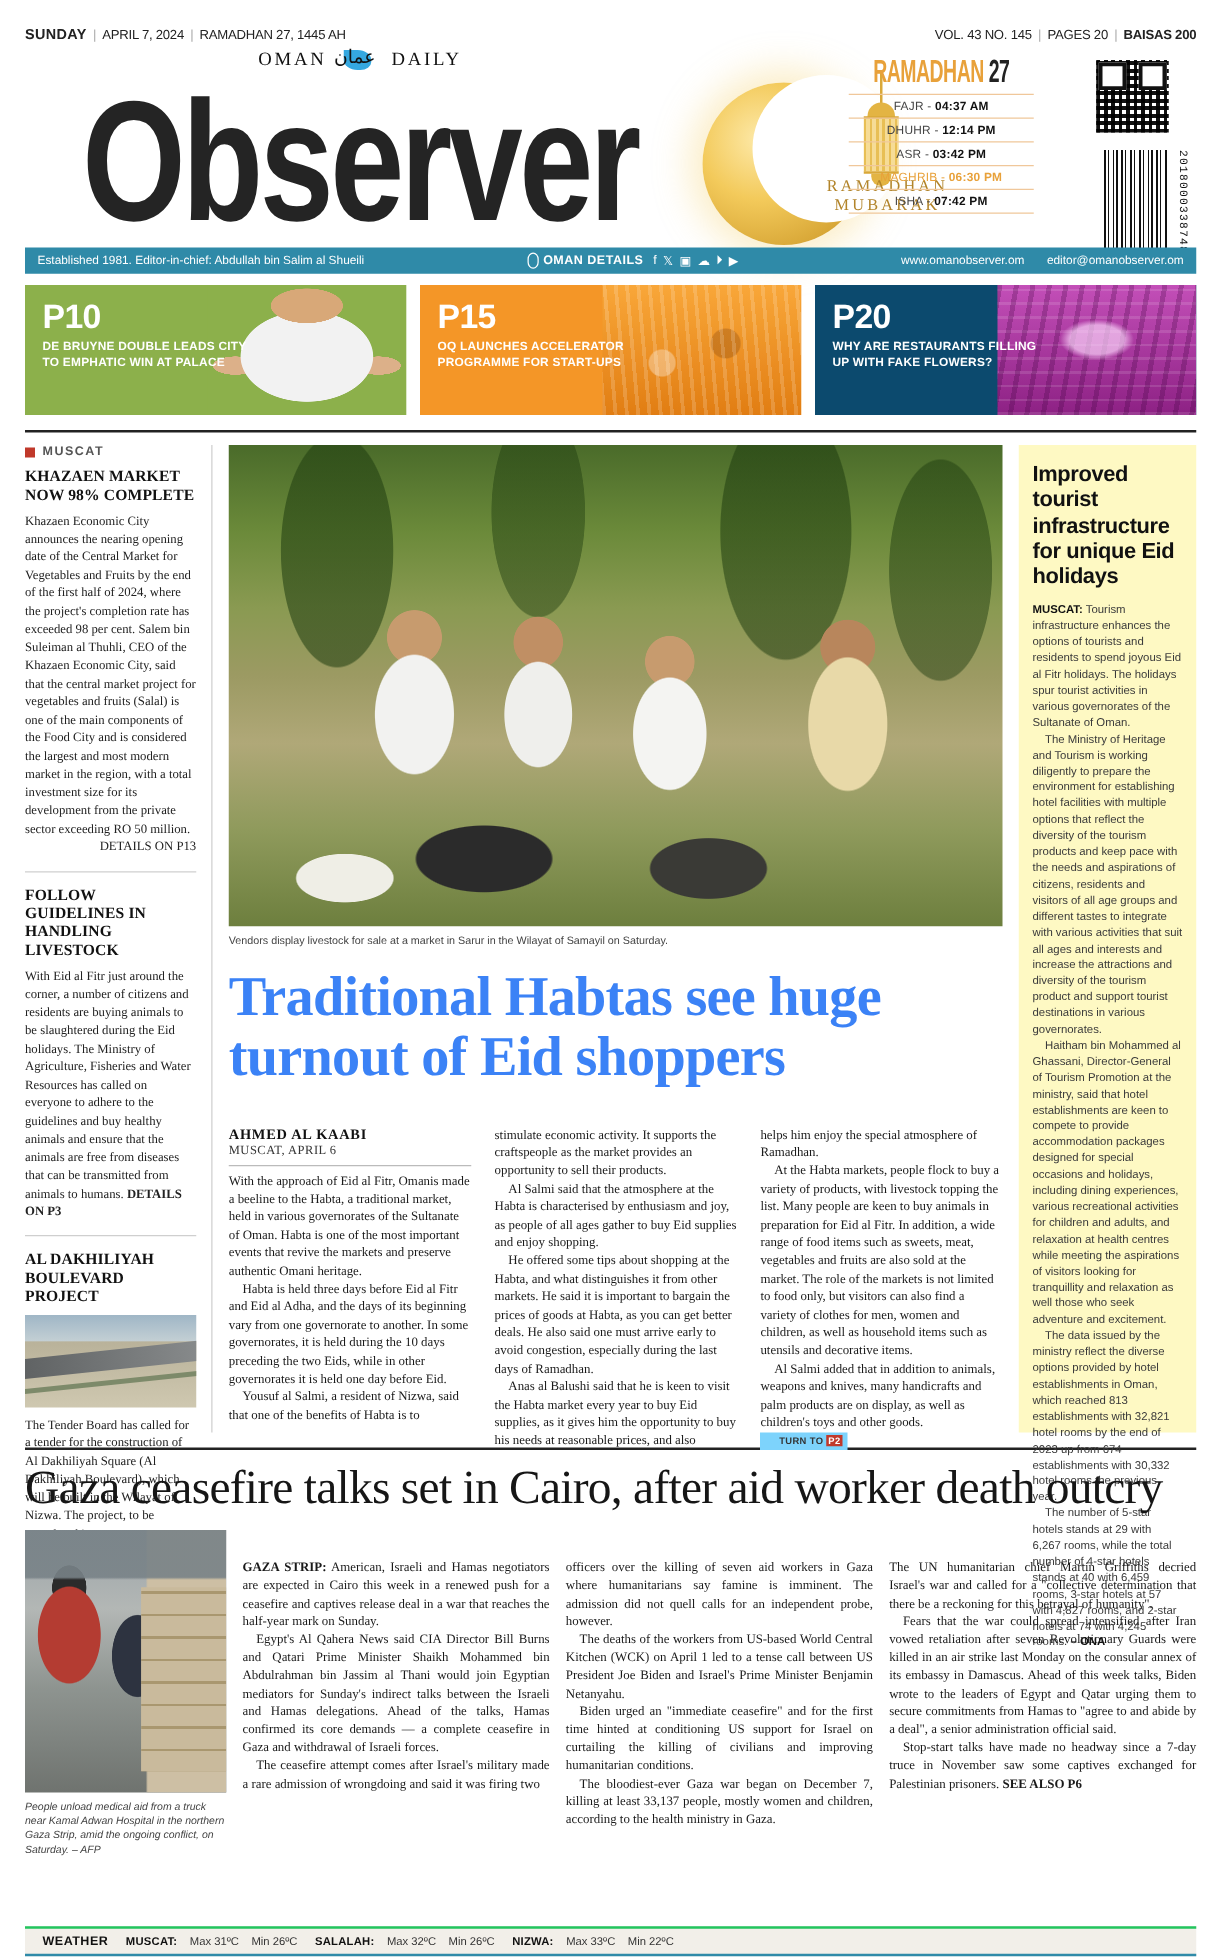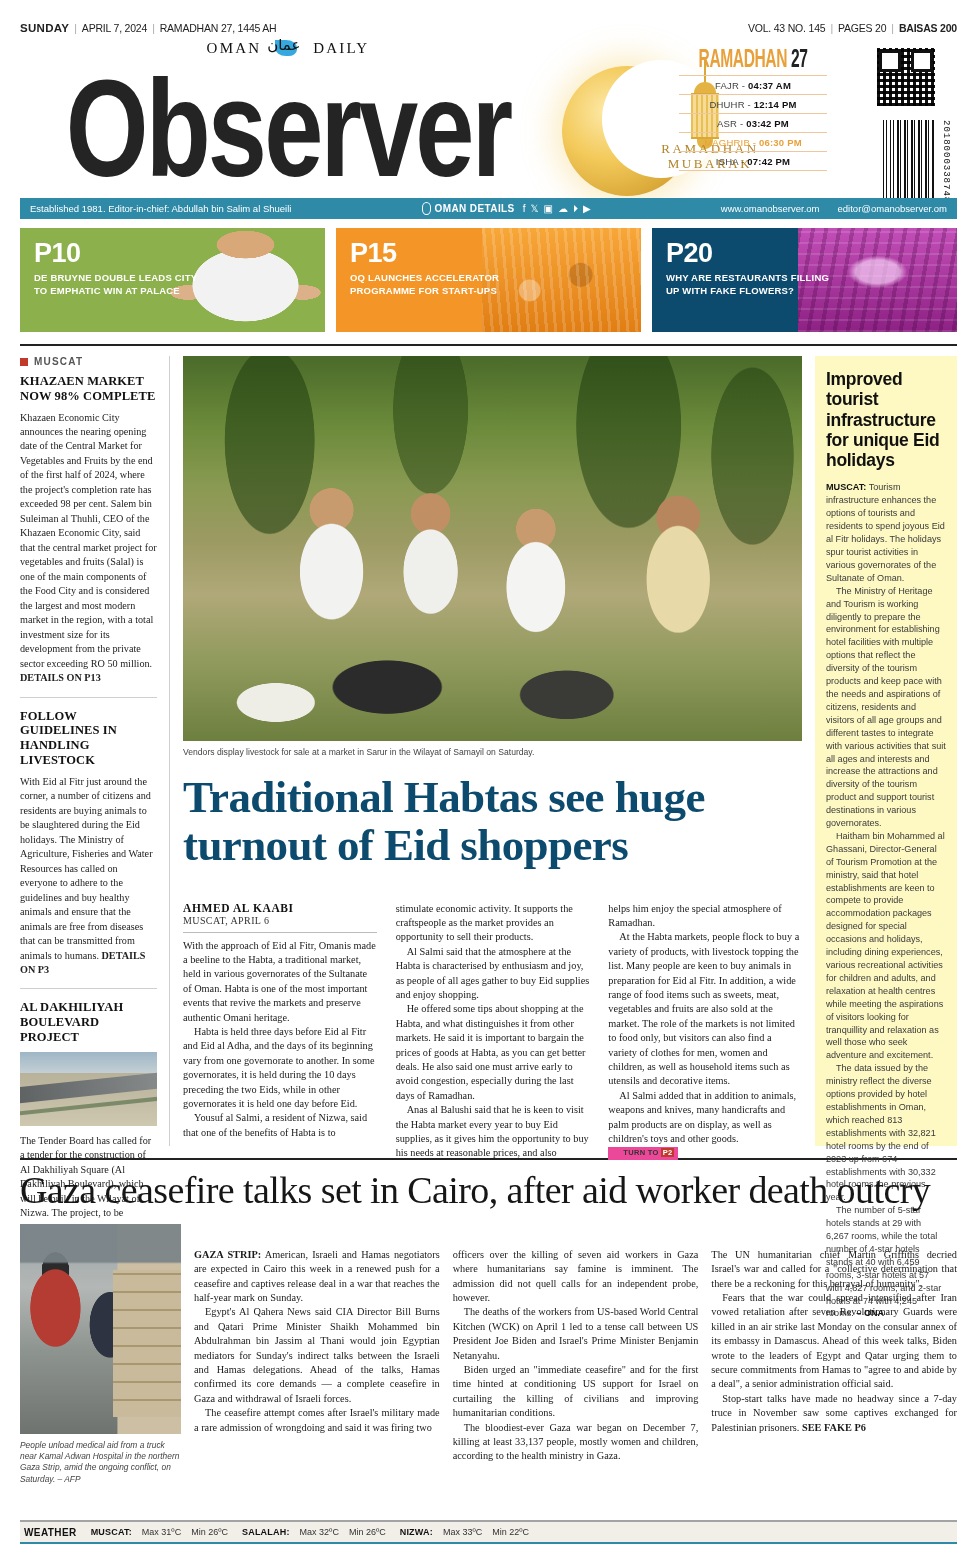--- a/index.html
+++ b/index.html
@@ -200,21 +200,21 @@
   .kicker .sq { width:8px; height:8px; background:#c0392b; display:inline-block;}
   .brief-head {
     font-family:"Liberation Serif", serif; font-weight:bold; font-size: 12.5px;
     line-height:1.18; letter-spacing:0.1px; margin-bottom: 7px; color:#111;
   }
   .brief-body {
     font-family:"Liberation Serif", serif; font-size: 10.2px; line-height: 1.42;
     text-align: left; color:#222;
   }
   .brief-body .ref { font-weight:bold; }
-  .brief-body .ref-right { display:block; font-weight:bold; }
+  .brief-body .ref-right { display:block; text-align:right; font-weight:normal; }
   .brief-sep { border-top:1px solid #cfcfcf; margin: 11px 0 11px; }
   .thumb-img {
     width:100%; height: 74px; margin-bottom: 8px;
     background:
       linear-gradient(180deg,#9fb6c6 0%,#c3cfd4 28%,#b9b29a 29%,#cfc8b0 100%);
     position:relative; overflow:hidden;
   }
   .thumb-img::after{
     content:""; position:absolute; left:-10%; top:38%; width:120%; height:22%;
     background: linear-gradient(90deg,#5c5f60,#8a8d8e);
@@ -251,42 +251,42 @@
       radial-gradient(ellipse 12% 10% at 62% 88%, #3a3a36 0 62%, transparent 64%),
       radial-gradient(ellipse 10% 8% at 15% 90%, #efeee6 0 62%, transparent 64%);
   }
   .caption {
     font-family:"Liberation Sans", sans-serif; font-size: 8.6px; color:#444;
     padding: 6px 0 0; line-height:1.3;
   }
   .headline {
     font-family:"Liberation Serif", serif; font-weight:bold;
     font-size: 45px; line-height: 1.06; letter-spacing:-0.6px;
-    margin-top: 16px; color:#0c4a6e;
+    margin-top: 16px; color:#3b82f6;
   }
   .byline-block { margin-bottom: 6px; }
   .byline {
     font-family:"Liberation Serif", serif; font-weight:bold; font-size: 11.5px;
     letter-spacing: 0.6px; color:#111;
   }
   .byline-sub {
     font-family:"Liberation Serif", serif; font-size: 10px; letter-spacing:0.4px;
     color:#333; margin-top:1px; padding-bottom: 6px; border-bottom: 1px solid #bbb;
   }
   .story-cols {
     display:flex; gap: 19px; margin-top: 32px;
   }
   .story-col { flex:1; }
   .story-col p {
     font-family:"Liberation Serif", serif; font-size: 10.3px; line-height: 1.4;
     text-align: left; color:#1a1a1a;
   }
   .story-col p + p { text-indent: 11px; }
   .turnto {
-    display:inline-block; background:#ec4899; color:#333; font-family:"Liberation Sans", sans-serif;
+    display:inline-block; background:#7dd3fc; color:#333; font-family:"Liberation Sans", sans-serif;
     font-size: 7.5px; font-weight:bold; padding: 1.5px 4px; letter-spacing:0.3px; vertical-align: 1px;
   }
   .turnto .pg { background:#c0392b; color:#fff; padding: 0 2px; margin-left:2px;}
 
   
   .tourist-box {
     background:#fef9c3; padding: 13px 11px; height: 100%;
   }
   .tourist-head {
     font-family:"Liberation Sans", sans-serif; font-weight:bold; font-size: 17.5px;
@@ -333,24 +333,24 @@
   .gaza-col { flex:1;margin-top:24px; }
   .gaza-col p {
     font-family:"Liberation Serif", serif; font-size: 10.3px; line-height: 1.4;
     text-align: justify; color:#1a1a1a;
   }
   .gaza-col p + p { text-indent: 11px; }
   .gaza-col b { font-weight:bold; }
 
   
   .weather-bar {
-    position:absolute; left: 20px; right: 20px; bottom: 23px;
-    border-top: 2px solid #a3a3a3; border-bottom: 2px solid #2f8aa8;
+    position:absolute; left: 20px; right: 20px; bottom: 2px;
+    border-top: 2px solid #22c55e; border-bottom: 2px solid #2f8aa8;
     background:#f2efe9; height: 24px; display:flex; align-items:center; gap: 14px;
-    padding: 0 4px; font-family:"Liberation Sans", sans-serif; font-size: 9px; color:#333;
+    padding: 0 14px; font-family:"Liberation Sans", sans-serif; font-size: 9px; color:#333;
   }
   .weather-bar .wlabel { font-weight:bold; letter-spacing:0.4px; font-size: 10px; color:#111;}
   .weather-bar .wcity { font-weight:bold; color:#111; letter-spacing:0.2px;}
   .wgroup { display:flex; gap:10px; align-items:center; }
 </style>
 </head>
 <body>
 
 <div class="page">
 
@@ -592,21 +592,21 @@
       <p>officers over the killing of seven aid workers in Gaza where humanitarians say famine is imminent. The admission did not quell calls for an independent probe, however.</p>
       <p>The deaths of the workers from US-based World Central Kitchen (WCK) on April 1 led to a tense call between US President Joe Biden and Israel's Prime Minister Benjamin Netanyahu.</p>
       <p>Biden urged an "immediate ceasefire" and for the first time hinted at conditioning US support for Israel on curtailing the killing of civilians and improving humanitarian conditions.</p>
       <p>The bloodiest-ever Gaza war began on December 7, killing at least 33,137 people, mostly women and children, according to the health ministry in Gaza.</p>
     </div>
     <div class="gaza-col">
       <p>The UN humanitarian chief Martin Griffiths decried Israel's war and called for a "collective determination that there be a reckoning for this betrayal of humanity".</p>
       <p>Fears that the war could spread intensified after Iran vowed retaliation after seven Revolutionary Guards were killed in an air strike last Monday on the consular annex of its embassy in Damascus. Ahead of this week talks, Biden wrote to the leaders of Egypt and Qatar urging them to secure commitments from Hamas to "agree to and abide by a deal", a senior administration official said.</p>
       <p>
         <span>Stop-start talks have made no headway since a 7-day truce in November saw some captives exchanged for Palestinian prisoners.</span>
-        <b>SEE FAKE P6</b>
+        <b>SEE ALSO P6</b>
       </p>
     </div>
   </div>
 
   <div class="weather-bar">
     <span class="wlabel">WEATHER</span>
     <span class="wgroup">
       <span class="wcity">MUSCAT:</span>
       <span>Max 31ºC</span>
       <span>Min 26ºC</span>

